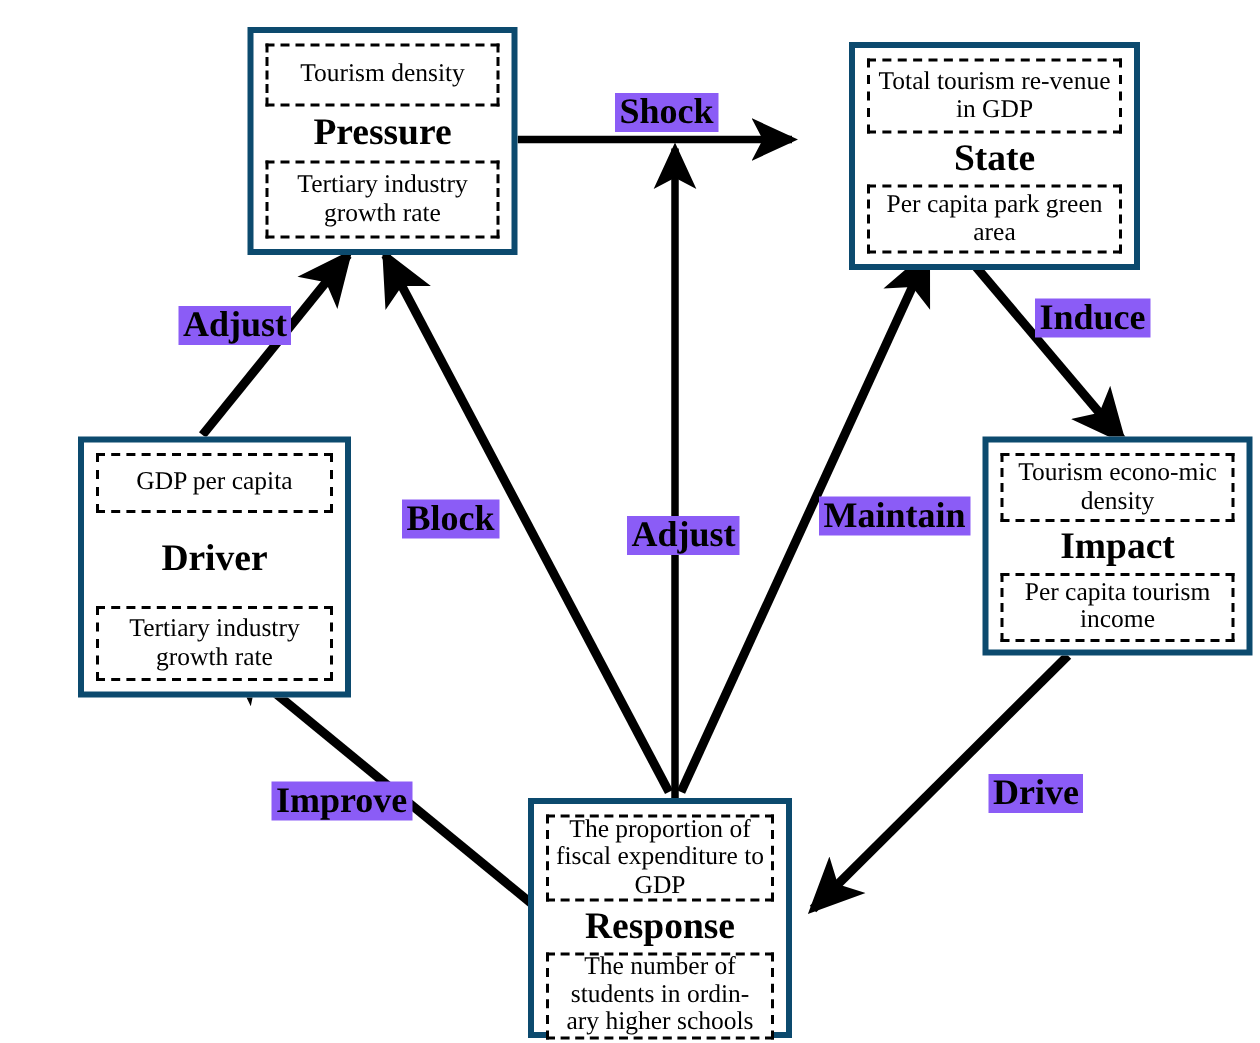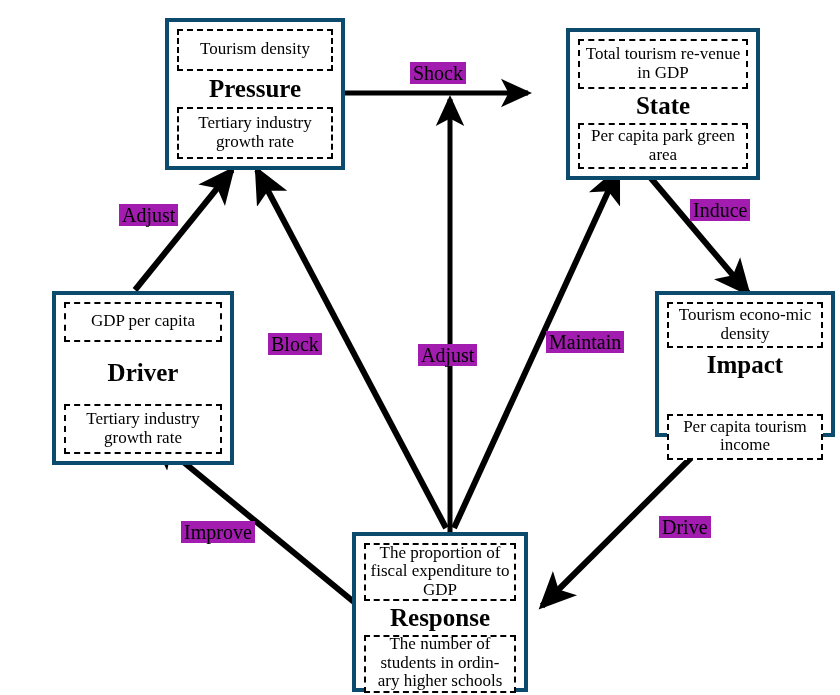--- a/index.html
+++ b/index.html
@@ -52,24 +52,24 @@
   }
   .node-title {
     text-align: center;
     font-weight: bold;
     font-size: 25px;
     line-height: 1.1;
     padding: 3px 0 3px 0;
   }
   .edge-label {
     position: absolute;
-    font-weight: normal;
-    font-size: 20px;
+    font-weight: bold;
+    font-size: 24px;
     line-height: 1;
-    background: #a21caf;
+    background: #8b5cf6;
     padding: 1px 3px;
     white-space: nowrap;
     z-index: 8;
     font-family: "Liberation Serif", "DejaVu Serif", serif;
   }
 </style>
 </head>
 <body>
 
 <div id="canvas">
@@ -112,21 +112,21 @@
 
   <div class="node-box" style="left:52px; top:291px; width:182px; height:174px;">
     <div class="ind-box" style="height:40px;">GDP per capita</div>
     <div class="node-title">Driver</div>
     <div class="ind-box" style="height:50px;">Tertiary industry growth rate</div>
   </div>
 
   <div class="node-box" style="left:655px; top:291px; width:180px; height:146px;">
     <div class="ind-box" style="height:46px;">Tourism econo-mic density</div>
     <div class="node-title">Impact</div>
-    <div class="ind-box" style="height:46px;margin-top:32px;">Per capita tourism income</div>
+    <div class="ind-box" style="height:46px;">Per capita tourism income</div>
   </div>
 
   <div class="node-box" style="left:352px; top:532px; width:176px; height:160px;">
     <div class="ind-box" style="height:58px;">The proportion of fiscal expenditure to GDP</div>
     <div class="node-title">Response</div>
     <div class="ind-box" style="height:58px;">The number of students in ordin-ary higher schools</div>
   </div>
 
   <div class="edge-label" style="left:410px; top:62px;">Shock</div>
 

